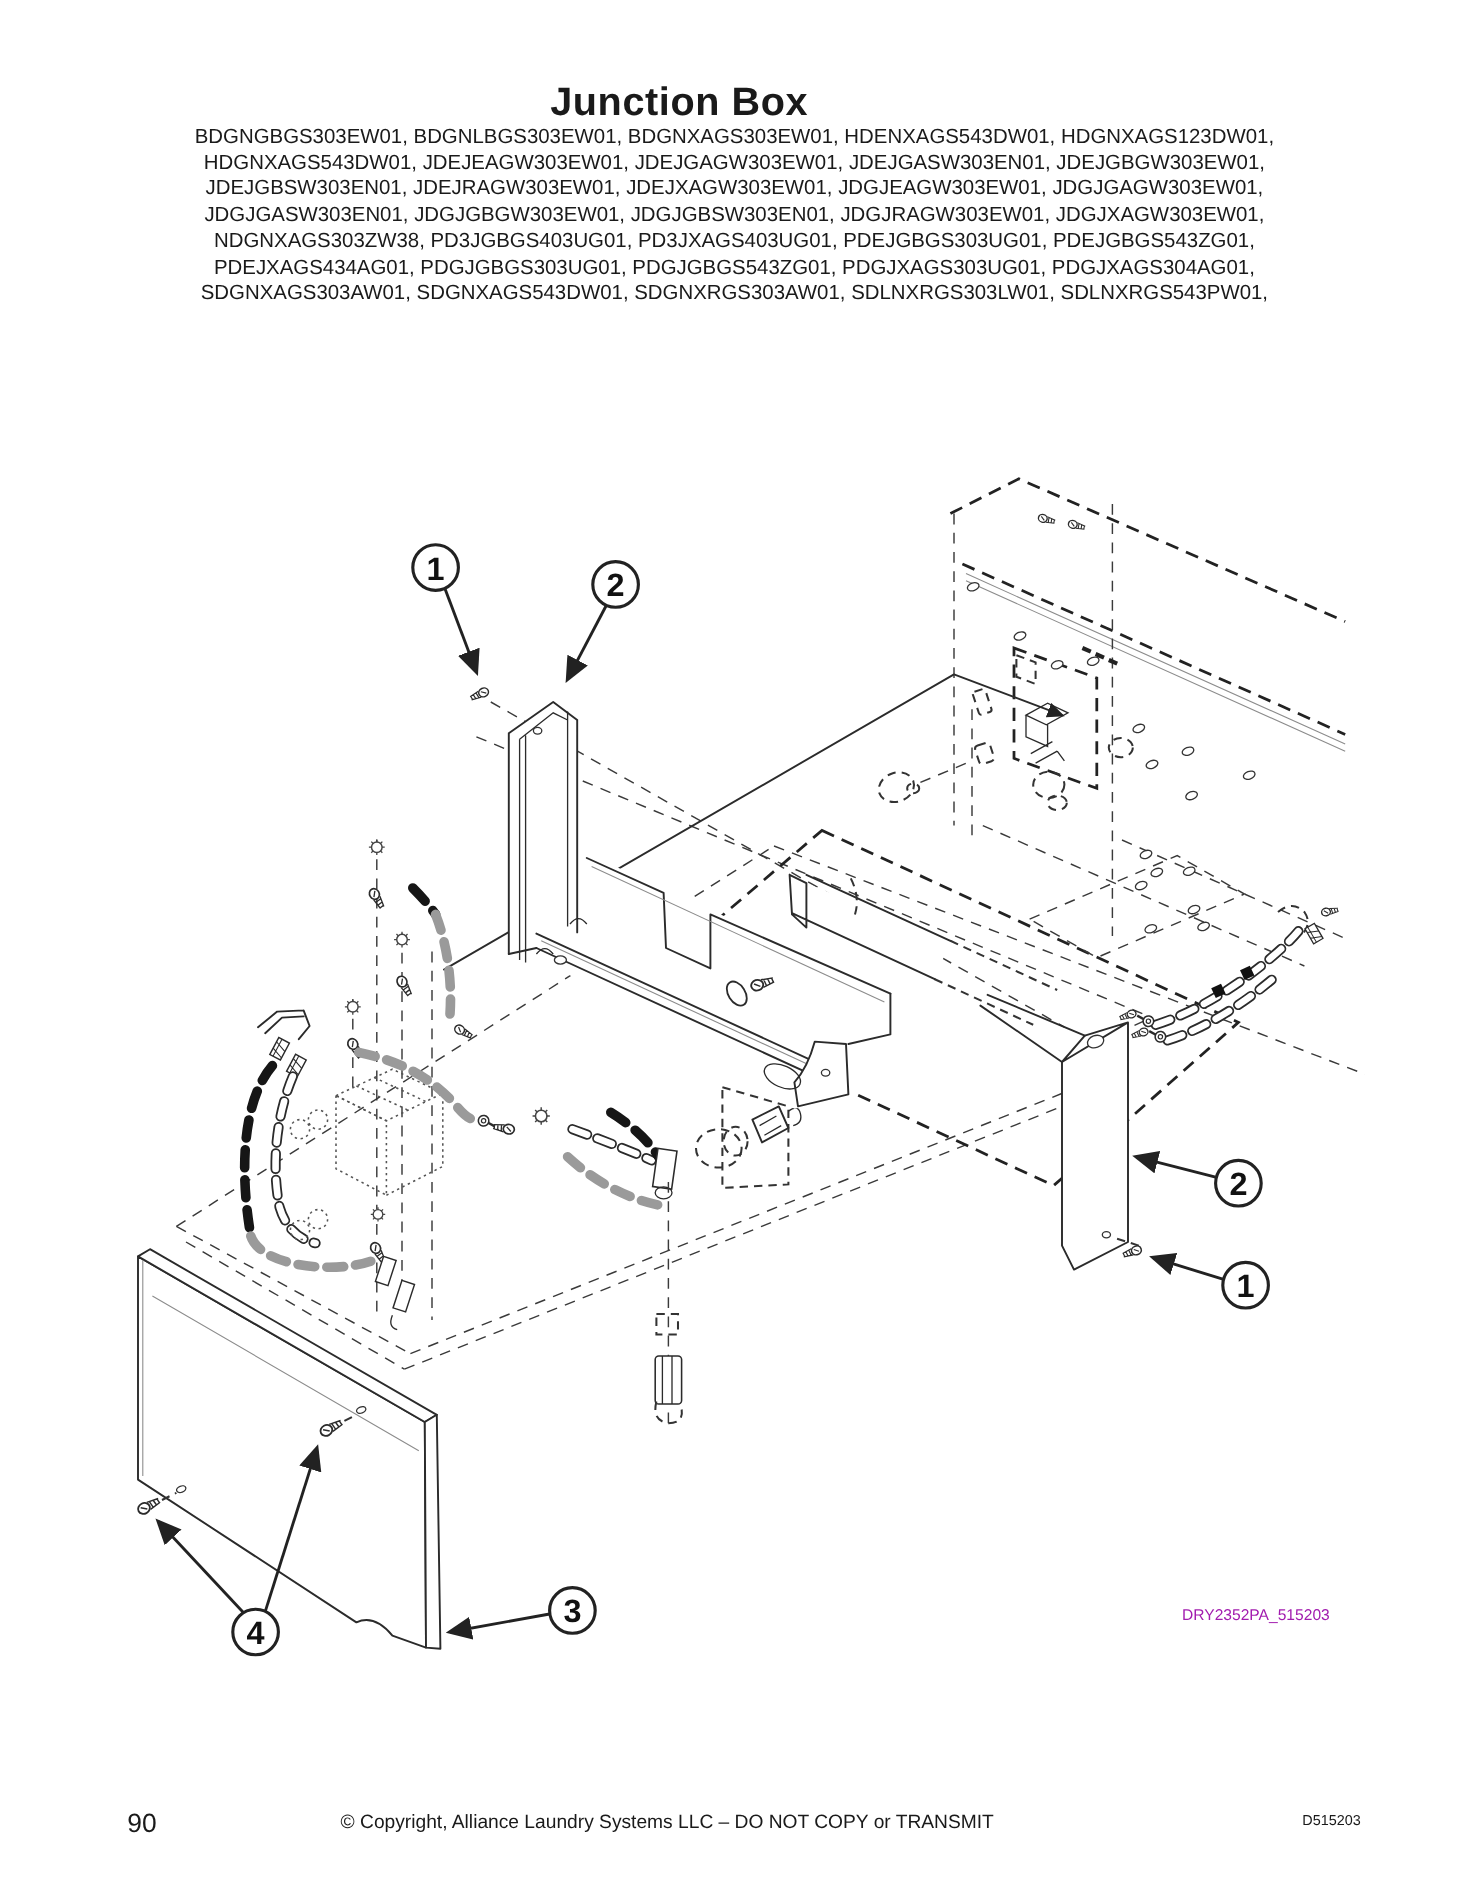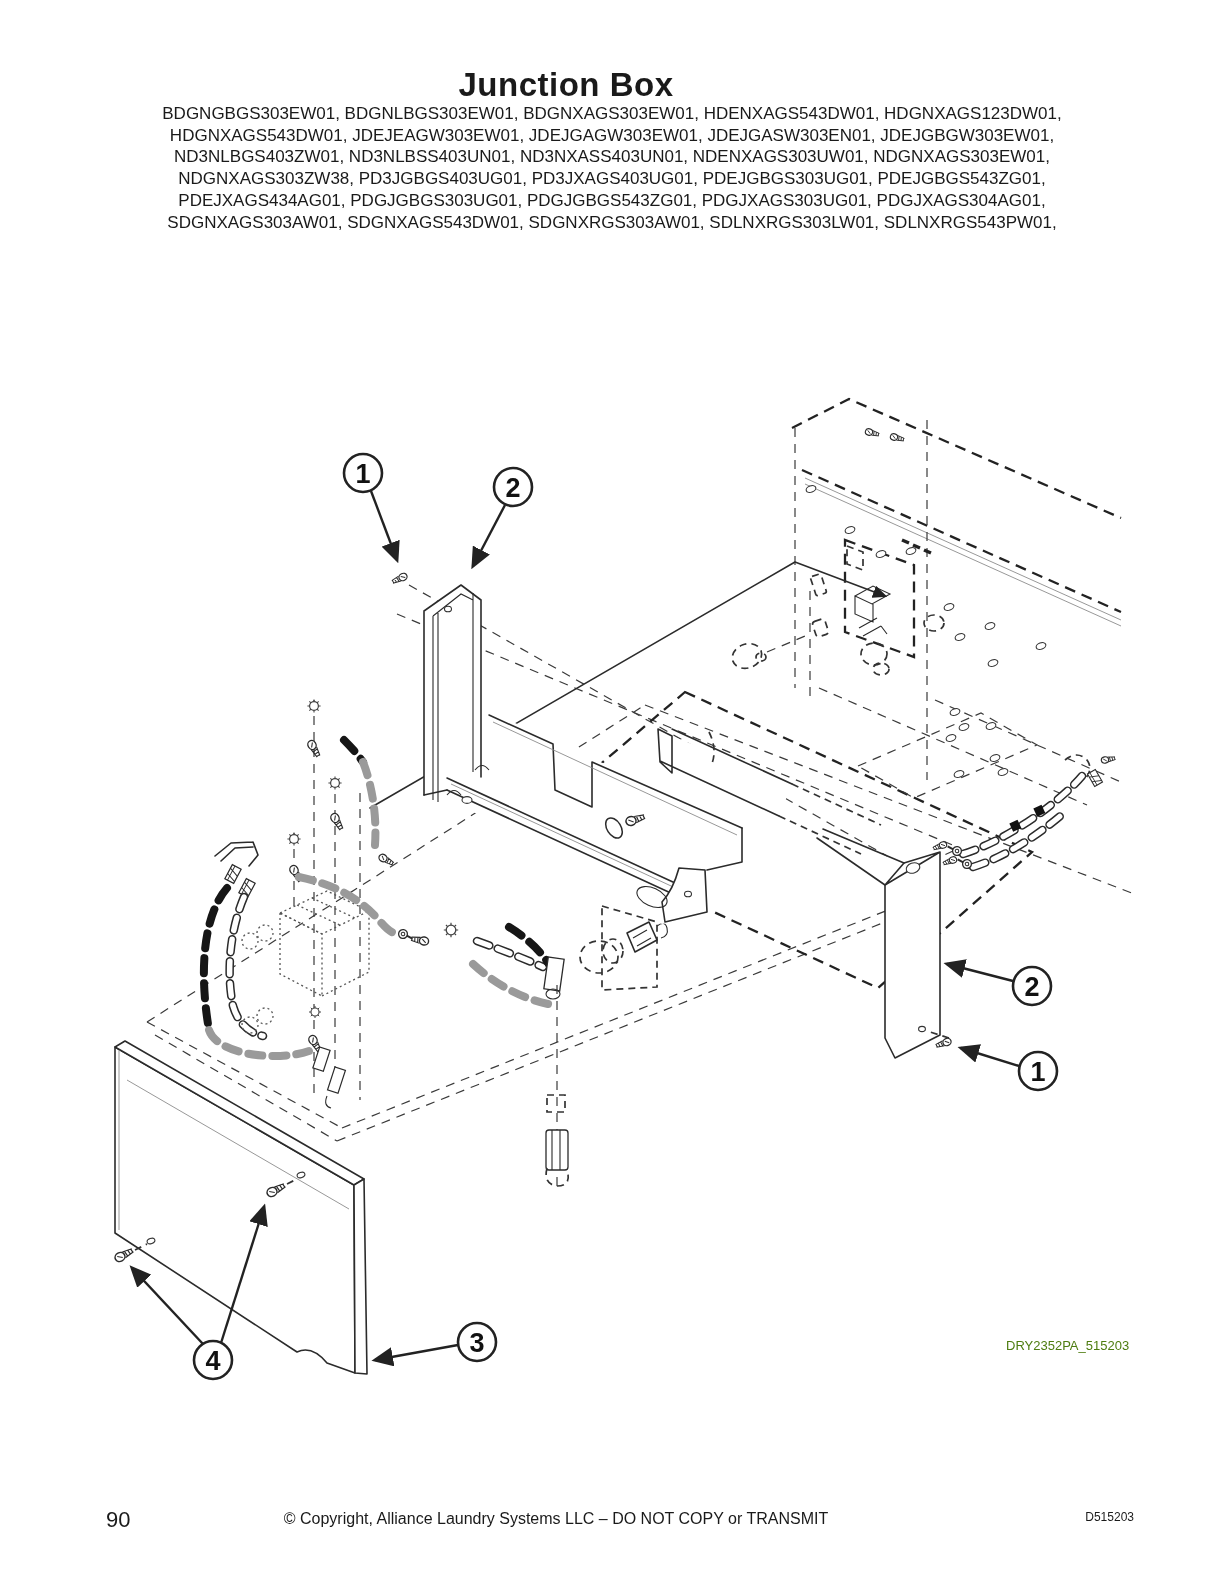--- a/index.html
+++ b/index.html
@@ -11,21 +11,21 @@
     position:absolute;left:0;top:66px;width:1132px;text-align:center;
     font-size:33px;font-weight:bold;letter-spacing:.5px;
   }
   .models{
     position:absolute;left:62px;top:103px;width:1100px;text-align:center;
     font-size:17px;line-height:21.7px;white-space:nowrap;
   }
   .models div{white-space:nowrap;}
   .diagram-wrap{position:absolute;left:87px;top:380px;width:1050px;height:1030px;}
   .fig-id{
-    position:absolute;left:1006px;top:1338px;font-size:13px;color:#4d7c0f;
+    position:absolute;left:985px;top:1338px;font-size:13px;color:#a21caf;
   }
   .footer-page{position:absolute;left:106px;top:1507px;font-size:22px;}
   .footer-copy{position:absolute;left:0;top:1510px;width:1112px;text-align:center;font-size:16px;}
   .footer-doc{position:absolute;right:90px;top:1510px;font-size:12px;}
 
   
   svg .ln{stroke:#2b2b2b;stroke-width:1.6;fill:none;stroke-linejoin:round;stroke-linecap:round;}
   svg .ln2{stroke:#2b2b2b;stroke-width:1.1;fill:none;}
   svg .lt{stroke:#8c8c8c;stroke-width:0.9;fill:none;}
   svg .fw{fill:#ffffff;stroke:#2b2b2b;stroke-width:1.6;stroke-linejoin:round;}
@@ -44,21 +44,22 @@
   svg .hole{fill:#fff;stroke:#333;stroke-width:1.1;}
 </style>
 </head>
 <body>
 
 <div class="page-title">Junction Box</div>
 
 <div class="models">
   <div>BDGNGBGS303EW01, BDGNLBGS303EW01, BDGNXAGS303EW01, HDENXAGS543DW01, HDGNXAGS123DW01,</div>
   <div>HDGNXAGS543DW01, JDEJEAGW303EW01, JDEJGAGW303EW01, JDEJGASW303EN01, JDEJGBGW303EW01,</div>
-  <div>ND3NLBGS403ZW01, ND3NLBSS403UN01, ND3NXASS403UN01, NDENXAGS303UW01, NDGNXAGS303EW01,</div>
+  <div>JDEJGBSW303EN01, JDEJRAGW303EW01, JDEJXAGW303EW01, JDGJEAGW303EW01, JDGJGAGW303EW01,</div>
+  <div>JDGJGASW303EN01, JDGJGBGW303EW01, JDGJGBSW303EN01, JDGJRAGW303EW01, JDGJXAGW303EW01,</div>
   <div>NDGNXAGS303ZW38, PD3JGBGS403UG01, PD3JXAGS403UG01, PDEJGBGS303UG01, PDEJGBGS543ZG01,</div>
   <div>PDEJXAGS434AG01, PDGJGBGS303UG01, PDGJGBGS543ZG01, PDGJXAGS303UG01, PDGJXAGS304AG01,</div>
   <div>SDGNXAGS303AW01, SDGNXAGS543DW01, SDGNXRGS303AW01, SDLNXRGS303LW01, SDLNXRGS543PW01,</div>
 </div>
 
 <div class="diagram-wrap">
 <svg width="1050" height="1030" viewBox="90 380 1050 1030" xmlns="http://www.w3.org/2000/svg">
   <defs>
     <marker id="ah" markerWidth="9" markerHeight="8" refX="7.5" refY="4" orient="auto">
       <path d="M0,0 L9,4 L0,8 Z" fill="#222"></path>

